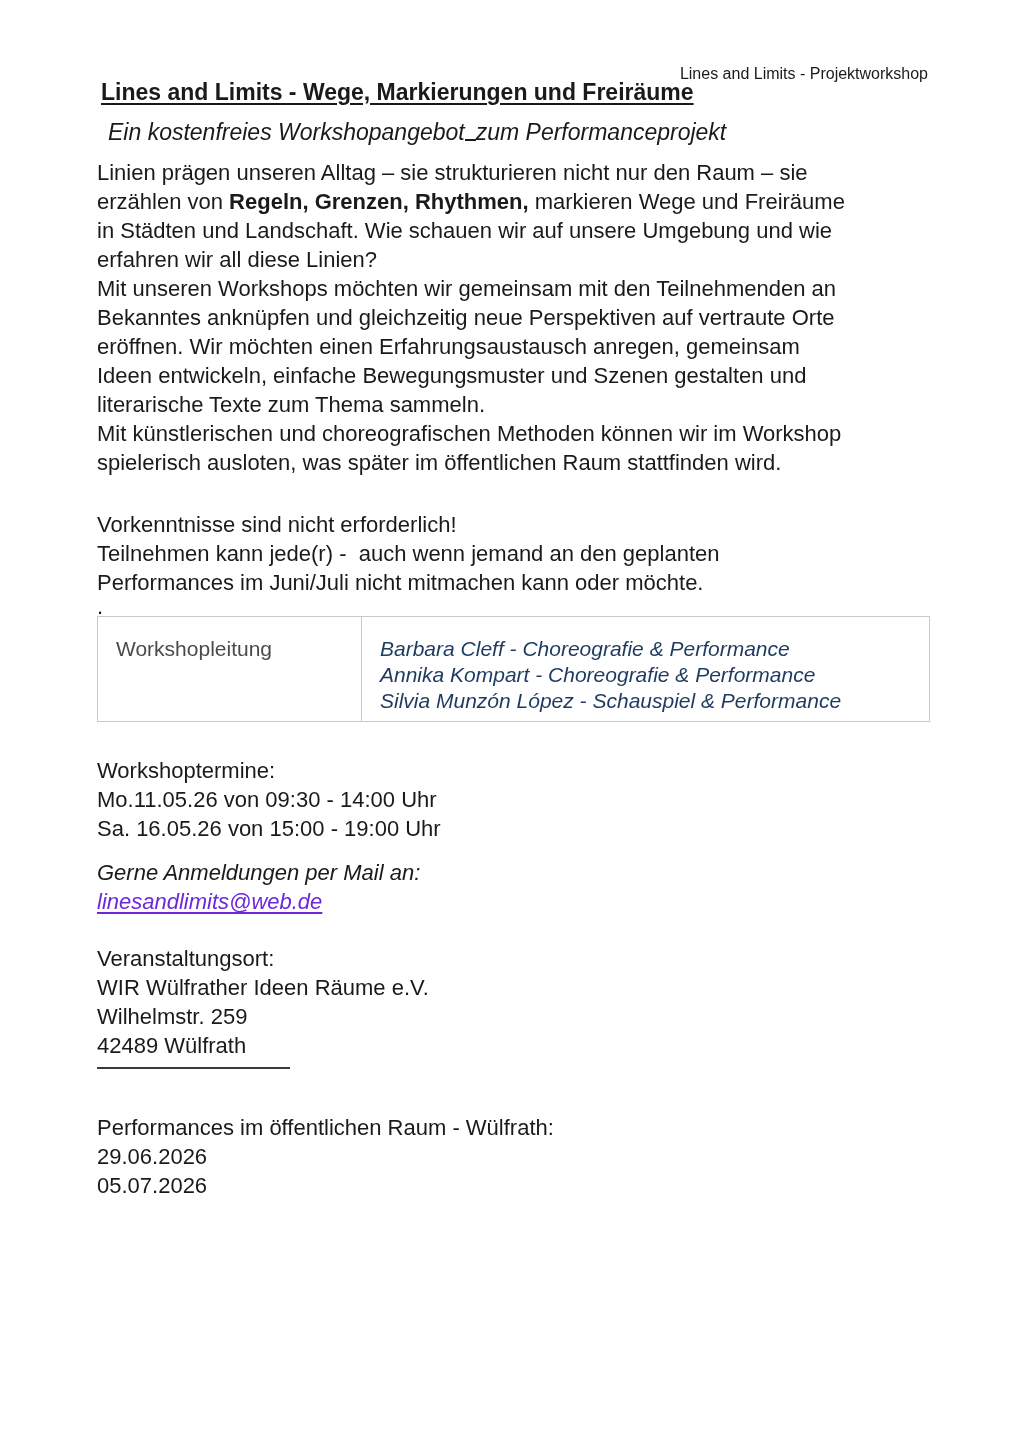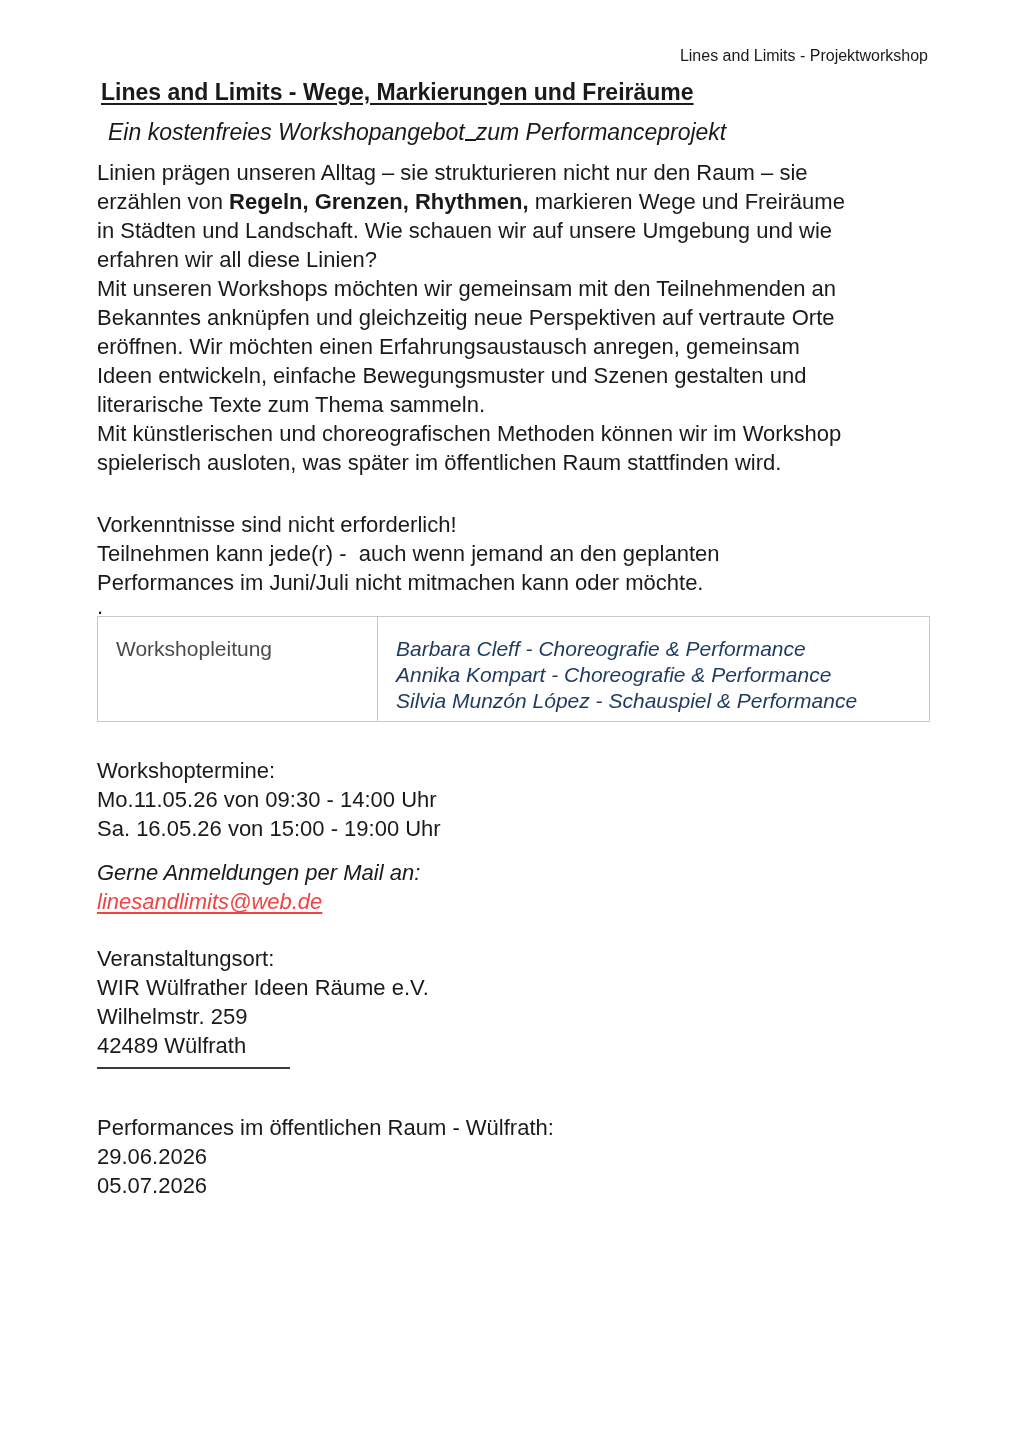--- a/index.html
+++ b/index.html
@@ -6,21 +6,21 @@
   .page{
     position:relative;
     width:1024px;height:1448px;
     background:#ffffff;
     font-family:"Liberation Sans","DejaVu Sans",sans-serif;
     color:#1a1a1a;
     overflow:hidden;
     margin:0 auto;
   }
   .doc-header{
-    position:absolute;top:46px;right:96px;
+    position:absolute;top:64px;right:96px;
     font-size:16px;line-height:19px;color:#1a1a1a;
   }
   .content{
     position:absolute;left:97px;top:0;width:845px;
   }
   .doc-title{
     margin:4px;padding-top:74px;
     font-size:23px;line-height:29px;font-weight:bold;
     text-decoration:underline;
     text-decoration-thickness:2px;
@@ -48,36 +48,36 @@
   .dot-line{line-height:19px;}
   .leitung-table{
     margin-top:0;
     width:833px;
     border-collapse:collapse;
     table-layout:fixed;
   }
   .leitung-table td{
     border:1px solid #c9c9c9;
     vertical-align:top;
-    padding:19px 30px 7px 18px;
+    padding:19px 14px 7px 18px;
   }
   .cell-label{
     width:231px;
     font-size:21px;line-height:26px;color:#4a4a4a;
   }
   .cell-leaders{
     font-size:21px;line-height:26px;
     color:#1f3a5f;
     white-space:pre;
     font-style:italic;
   }
   .termine{margin-top:34px;}
   .anmeldung{margin-top:15px;font-style:italic;}
   .email-link{
-    color:#ef4444;
+    color:#6d28d9;
     text-decoration:underline;
     text-underline-offset:3px;
     cursor:pointer;
   }
   .venue{margin-top:28px;line-height:28px;}
   .signature-rule{
     margin-top:7px;
     width:193px;height:0;
     border-bottom:2px solid #3a3a3a;
   }

